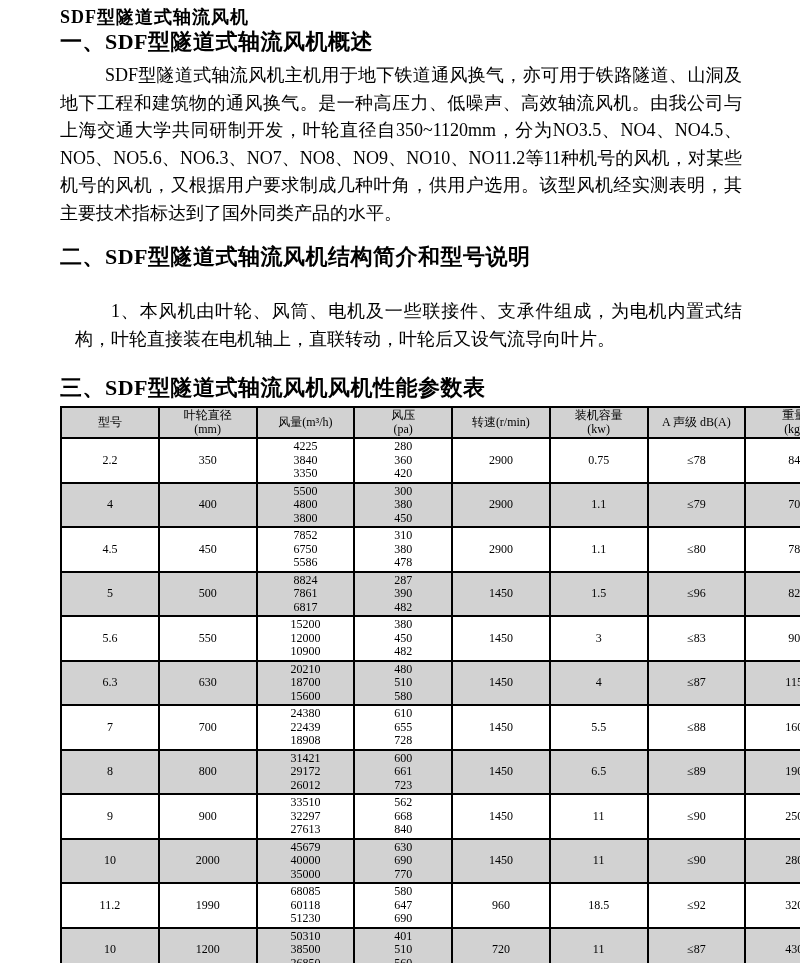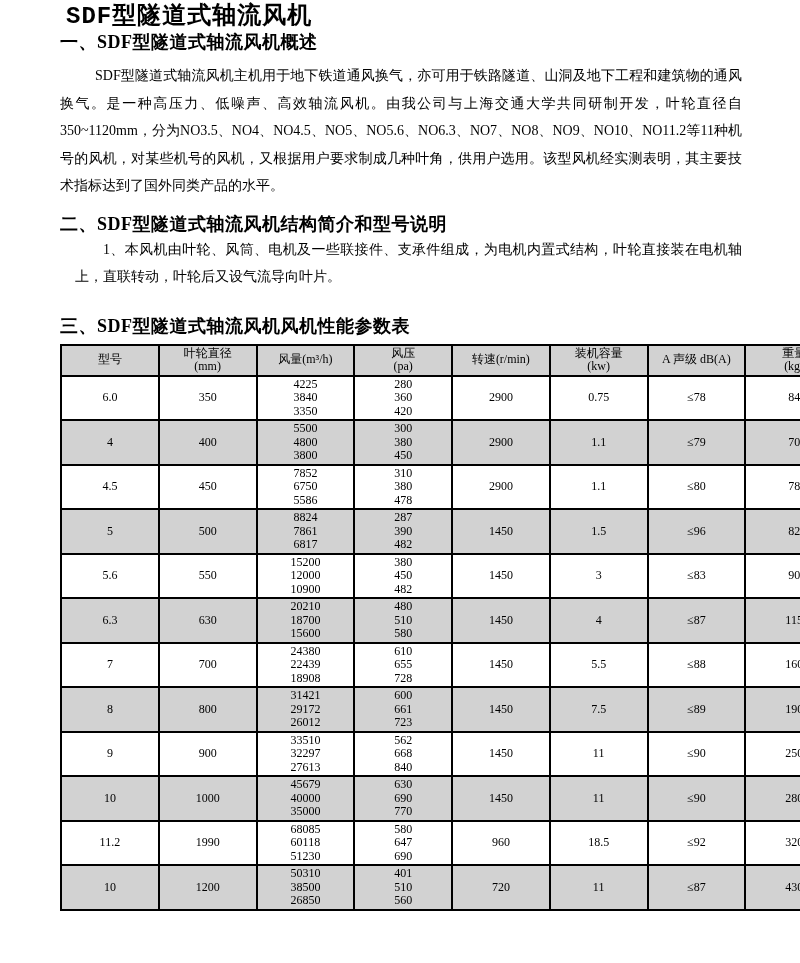--- a/index.html
+++ b/index.html
@@ -6,38 +6,38 @@
   * { box-sizing: border-box; }
   html,body { margin:0; padding:0; }
   body {
     width:800px; height:963px; overflow:hidden;
     background:var(--bg); color:var(--ink);
     font-family:"Liberation Serif","DejaVu Serif",serif;
   }
   .doc { padding:6px 58px 0 60px; }
 
   .title {
-    font-size:24px; font-weight:bold; line-height:22px;
-    margin-left:6px; letter-spacing:1px;font-family:Liberation Mono, monospace;
+    font-size:18px; font-weight:bold; line-height:22px;
+    letter-spacing:1px;
   }
   .heading {
-    font-size:18px; font-weight:bold; line-height:22px;
+    font-size:22px; font-weight:bold; line-height:22px;
     letter-spacing:0.5px;
     font-family:Liberation Serif, serif;
   }
   .h1 { margin-top:3px; }
-  .h2 { margin-top:13px; }
+  .h2 { margin-top:19px; }
   .h3 { margin-top:24px; }
 
   .para {
-    font-size:14px; line-height:27.5px;
+    font-size:18px; line-height:27.5px;
     text-align:justify; margin:0;
   }
   .p1 { margin-top:9px;  text-indent:2.5em; }
-  .p2 { margin-top:1px; text-indent:2em; padding-left:15px; }
+  .p2 { margin-top:30px; text-indent:2em; padding-left:15px; }
 
   table.perf-table {
     margin-top:7px;
     width:784px;
     border-collapse:collapse;
     table-layout:fixed;
     font-family:"Liberation Serif","DejaVu Serif",serif;
   }
   .perf-table th, .perf-table td {
     border:2px solid var(--border);
@@ -79,21 +79,21 @@
           <th>风量(m³/h)</th>
           <th>风压<br>(pa)</th>
           <th>转速(r/min)</th>
           <th>装机容量<br>(kw)</th>
           <th>A 声级 dB(A)</th>
           <th>重量<br>(kg)</th>
         </tr>
     </thead>
     <tbody id="tbody">
         <tr>
-          <td>6.0</td>
+          <td>2.2</td>
           <td>350</td>
           <td>4225<br>3840<br>3350</td>
           <td>280<br>360<br>420</td>
           <td>2900</td>
           <td>0.75</td>
           <td>≤78</td>
           <td>84</td>
         </tr>
         <tr class="shade">
           <td>4</td>
@@ -154,37 +154,37 @@
           <td>5.5</td>
           <td>≤88</td>
           <td>160</td>
         </tr>
         <tr class="shade">
           <td>8</td>
           <td>800</td>
           <td>31421<br>29172<br>26012</td>
           <td>600<br>661<br>723</td>
           <td>1450</td>
-          <td>7.5</td>
+          <td>6.5</td>
           <td>≤89</td>
           <td>190</td>
         </tr>
         <tr>
           <td>9</td>
           <td>900</td>
           <td>33510<br>32297<br>27613</td>
           <td>562<br>668<br>840</td>
           <td>1450</td>
           <td>11</td>
           <td>≤90</td>
           <td>250</td>
         </tr>
         <tr class="shade">
           <td>10</td>
-          <td>1000</td>
+          <td>2000</td>
           <td>45679<br>40000<br>35000</td>
           <td>630<br>690<br>770</td>
           <td>1450</td>
           <td>11</td>
           <td>≤90</td>
           <td>280</td>
         </tr>
         <tr>
           <td>11.2</td>
           <td>1990</td>

